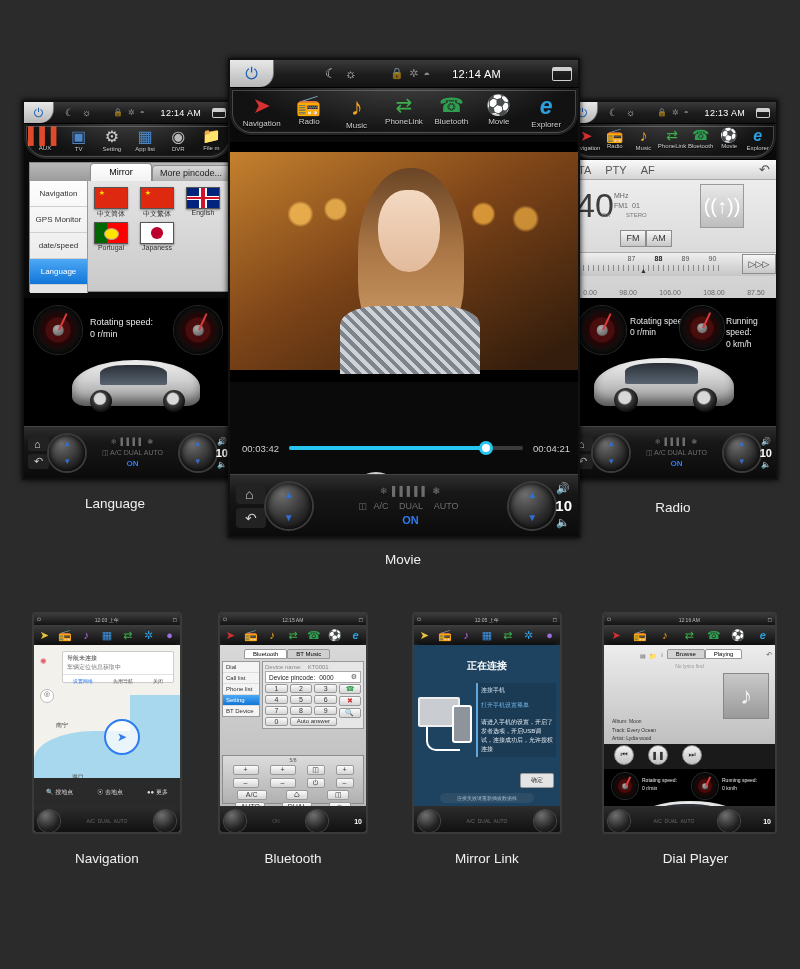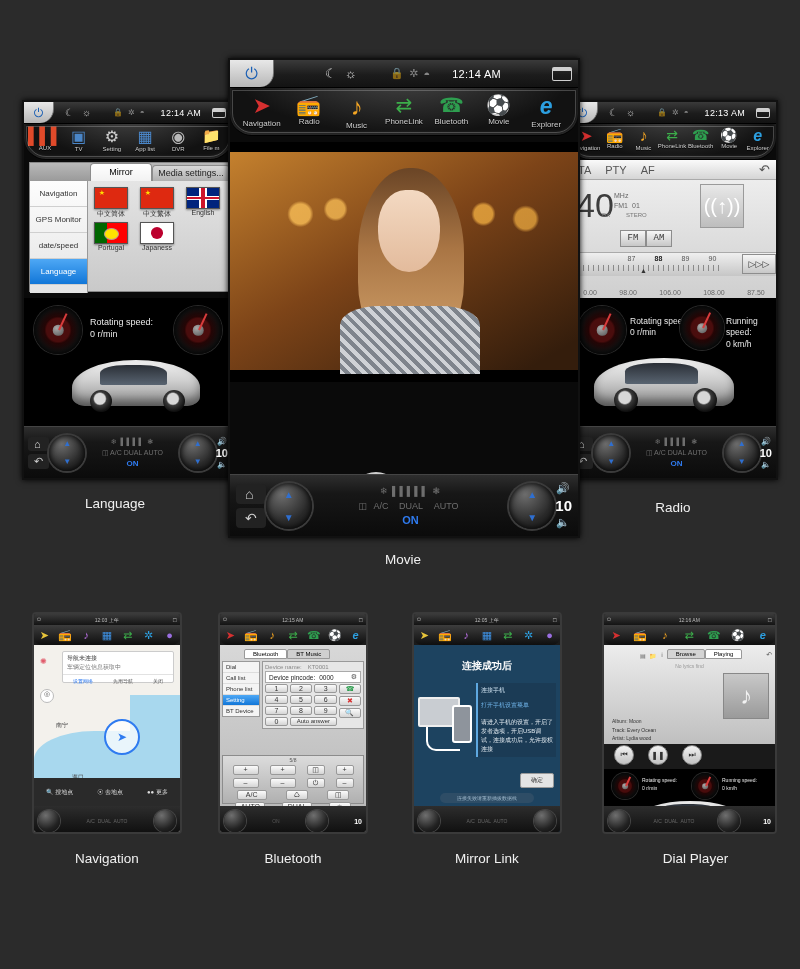--- a/index.html
+++ b/index.html
@@ -248,21 +248,21 @@
       </div>
       <div class="dock-item">
         <span class="dock-ico" style="font-size:15px;color:#e0b84a;">📁</span>
         <span class="dock-lbl" style="font-size:6px;">File m</span>
       </div>
     </div>
 
     <div class="winpanel" style="left:5px; top:60px; width:202px; height:130px;">
       <div class="tabbar" style="height:18px; padding-left:60px;">
         <div class="tab active" style="width:62px; font-size:9px; line-height:17px;">Mirror</div>
-        <div class="tab" style="width:78px; font-size:9px; line-height:15px;">Media settings...</div>
+        <div class="tab" style="width:78px; font-size:9px; line-height:15px;">More pincode...</div>
       </div>
       <div style="display:flex; height:112px;">
         <div class="sidelist" style="width:58px;">
           <div class="sideitem" style="height:26px; font-size:8px;">Navigation</div>
           <div class="sideitem" style="height:26px; font-size:8px;">GPS Monitor</div>
           <div class="sideitem" style="height:26px; font-size:8px;">date/speed</div>
           <div class="sideitem active" style="height:26px; font-size:8px;">Language</div>
         </div>
         <div class="flaggrid" style="flex:1; padding:6px 4px; gap:3px 8px; align-content:flex-start;">
           <div class="flagcell" style="width:38px;">
@@ -401,21 +401,21 @@
       <div style="position:relative; height:118px;">
         <span class="freq" style="position:absolute;left:8px;top:6px;font-size:34px;">40</span>
         <span style="position:absolute;left:46px;top:12px;font-size:7px;color:#666;">MHz</span>
         <span style="position:absolute;left:46px;top:22px;font-size:7px;color:#666;">FM1</span>
         <span style="position:absolute;left:64px;top:22px;font-size:7px;color:#666;">01</span>
         <span style="position:absolute;left:34px;top:32px;font-size:6px;color:#777;">DX</span>
         <span style="position:absolute;left:58px;top:32px;font-size:6px;color:#777;">STERO</span>
 
         <div class="tower" style="position:absolute;right:36px;top:4px;width:44px;height:44px;font-size:20px;">((↑))</div>
 
-        <div style="position:absolute;left:52px;top:50px;display:flex;font-family:Liberation Mono, monospace;">
+        <div style="position:absolute;left:52px;top:50px;display:flex;">
           <span class="band-btn" style="width:26px;font-size:9px;line-height:15px;">FM</span>
           <span class="band-btn" style="width:26px;font-size:9px;line-height:15px;">AM</span>
         </div>
 
         <div class="dial" style="position:absolute;left:0;right:0;top:72px;height:24px;">
           <div style="display:flex;justify-content:space-around;font-size:7px;color:#555;padding-top:2px;padding-left:50px;padding-right:54px;">
             <span>87</span>
             <span style="font-weight:bold;color:#222;">88</span>
             <span>89</span>
             <span>90</span>
@@ -540,20 +540,28 @@
 
     <div class="video" style="left:0; top:82px; width:352px; height:240px;">
       <div class="video-inner"></div>
       <div class="vid-letterbox" style="top:0;height:10px;"></div>
       <div class="vid-letterbox" style="bottom:0;height:12px;"></div>
       <div class="person-hair" style="left:128px;top:26px;width:106px;height:178px;"></div>
       <div class="person-face" style="left:148px;top:48px;width:62px;height:82px;"></div>
       <div class="person-body" style="left:110px;top:164px;width:140px;height:68px;"></div>
     </div>
 
+    <div class="scrub-row" style="left:0; top:378px; width:352px; height:20px; padding:0 12px; font-size:9.5px;">
+      <span>00:03:42</span>
+      <span class="scrub-track">
+        <span class="scrub-fill" style="width:84%;"></span>
+        <span class="scrub-knob" style="left:84%;"></span>
+      </span>
+      <span>00:04:21</span>
+    </div>
 
     <div class="ctrl-row" style="left:0; top:405px; width:352px; height:62px; padding:0 14px;">
       <span style="font-size:17px;">☰</span>
       <span style="font-size:17px;">↻</span>
       <span class="circ-btn" style="width:30px;height:30px;font-size:13px;">⏮</span>
       <span class="circ-btn" style="width:48px;height:48px;font-size:22px;">❚❚</span>
       <span class="circ-btn" style="width:30px;height:30px;font-size:13px;">⏭</span>
       <span style="font-size:15px;">▌▌▌<sup style="font-size:6px;">EQ</sup></span>
       <span style="font-size:15px;">⧉</span>
       <span style="font-size:15px;">PIP</span>
@@ -742,21 +750,21 @@
       <i style="color:#e8c53a;">➤</i>
       <i style="color:#e05a6a;">📻</i>
       <i style="color:#b86ee0;">♪</i>
       <i style="color:#3d8fe0;">▦</i>
       <i style="color:#3cae4a;">⇄</i>
       <i style="color:#2c9fe0;">✲</i>
       <i style="color:#9a6ee0;">●</i>
     </div>
     <div class="t-body" style="height:191px;">
       <div class="ml-bg"></div>
-      <div style="position:absolute;left:0;right:0;top:14px;text-align:center;color:#fff;font-size:10px;font-weight:bold;">连接成功后</div>
+      <div style="position:absolute;left:0;right:0;top:14px;text-align:center;color:#fff;font-size:10px;font-weight:bold;">正在连接</div>
       <div style="position:absolute;left:4px;top:52px;width:42px;height:30px;background:#c9cdd2;border:2px solid #eee;border-radius:2px;"></div>
       <div style="position:absolute;left:38px;top:60px;width:20px;height:38px;background:#8e949c;border:2px solid #fff;border-radius:3px;"></div>
       <div style="position:absolute;left:12px;top:82px;width:34px;height:24px;border-left:2px solid #fff;border-bottom:2px solid #fff;border-radius:0 0 0 10px;"></div>
       <div style="position:absolute;left:62px;top:38px;right:4px;background:#1b3b55;border-left:2px solid #5ea8e0;padding:3px;">
         <div class="smallcap" style="color:#cfe2f0;">连接手机</div>
         <div class="smallcap" style="color:#6fb3e8;margin-top:6px;">打开手机设置菜单</div>
         <div class="smallcap" style="color:#e2eaf0;margin-top:8px;line-height:1.5;">请进入手机的设置，开启了发者选项，开启USB调试，连接成功后，允许授权连接</div>
       </div>
       <div style="position:absolute;right:6px;top:128px;background:#e4e4e4;border:1px solid #999;border-radius:2px;color:#333;font-size:6px;padding:2px 10px;">确定</div>
       <div style="position:absolute;left:26px;right:26px;top:148px;text-align:center;background:#2e4d66;border-radius:6px;color:#9fb9cc;font-size:5px;padding:2px;">连接失败请重新插拔数据线</div>

